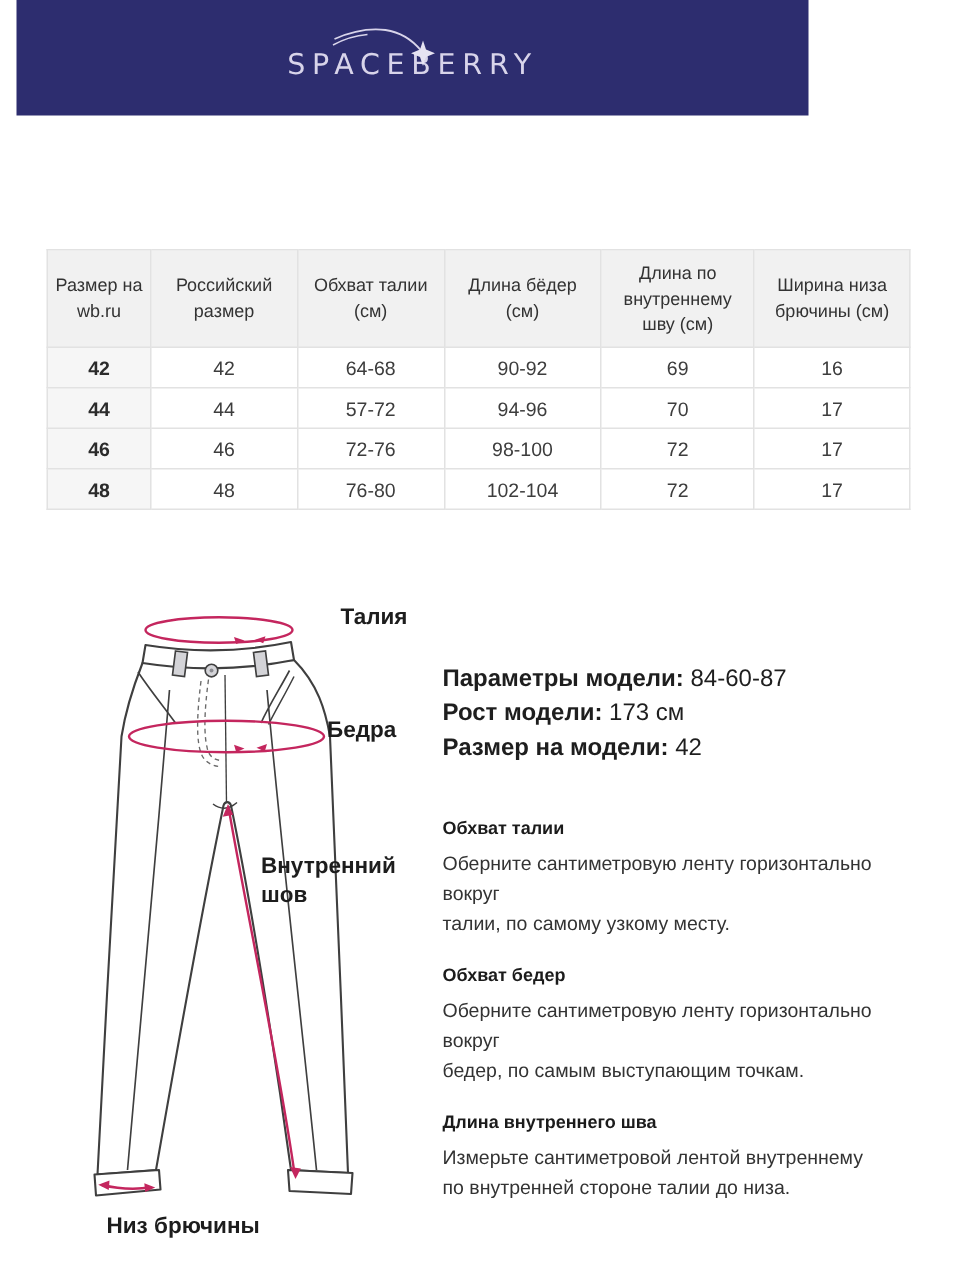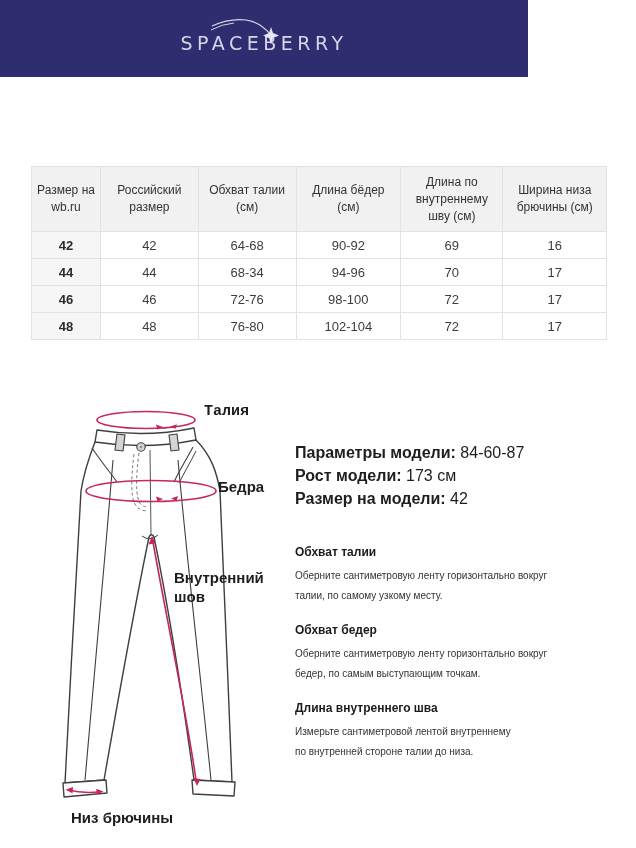--- a/index.html
+++ b/index.html
@@ -1,52 +1,52 @@
 <!DOCTYPE html>
 <html><head>
 <meta charset="utf-8">
 <style>
   html,body{margin:0;padding:0;background:#ffffff;}
   .page{position:relative;width:636px;height:848px;background:#ffffff;overflow:hidden;
         font-family:"Liberation Sans",sans-serif;color:#222;}
 
   
-  .hdr{position:absolute;left:0;top:0;width:528px;height:77px;background:#2d2d6f;
+  .hdr{position:absolute;left:11px;top:0;width:528px;height:77px;background:#2d2d6f;
        display:flex;align-items:center;justify-content:center;}
   .brand-wrap{position:relative;margin-top:8px;}
   .brand{font-family:"DejaVu Sans",sans-serif;font-size:19px;letter-spacing:4.5px;
          color:#d8d4ea;font-weight:400;white-space:nowrap;}
   .comet{position:absolute;left:28px;top:-19px;}
 
   
   .size-table{position:absolute;left:31px;top:166px;width:576px;border-collapse:collapse;
               table-layout:fixed;padding-left:40px;}
   .size-table th{background:#f1f1f1;font-size:12px;font-weight:400;color:#333;
                  padding:7px 4px;line-height:1.4;border:1px solid #e2e2e2;
                  text-align:center;vertical-align:middle;height:42px;}
   .size-table td{font-size:13px;color:#3d3d3d;text-align:center;border:1px solid #e2e2e2;
                  height:26px;padding:0 2px;background:#fff;}
   .size-table td.fc{font-weight:700;background:#f6f6f6;color:#2b2b2b;}
 
   
   .sketch{position:absolute;left:30px;top:390px;}
   .dlabel{position:absolute;font-size:15px;font-weight:600;color:#1d1d1d;line-height:19px;}
-  .lbl-waist{left:204px;top:402px;font-family:Liberation Mono, monospace;}
+  .lbl-waist{left:227px;top:402px;}
   .lbl-hips{left:218px;top:477px;}
   .lbl-inseam{left:174px;top:568px;width:104px;}
   .lbl-hem{left:71px;top:808px;}
 
   
   .info{position:absolute;left:295px;top:441px;width:326px;}
   .model-line{font-size:16px;line-height:23px;color:#1e1e1e;}
   .model-line b{font-weight:700;}
   .model-block{margin-bottom:35px;}
   .guide-sec{margin-bottom:17px;}
   .guide-title{font-size:12px;font-weight:700;color:#1b1b1b;margin:0 0 7px 0;}
-  .guide-body{font-size:10px;color:#333;line-height:20px;}
+  .guide-body{font-size:13px;color:#333;line-height:20px;}
 </style>
 </head>
 <body>
 
 <div class="page">
 
   <div class="hdr">
     <div class="brand-wrap">
       <svg class="comet" width="78" height="36" viewBox="0 0 78 36">
         <path d="M4,13 Q22,5 38,7 Q52,9 62,21" fill="none" stroke="#d8d4ea" stroke-width="1.2"></path>
@@ -81,21 +81,21 @@
         <td class="fc">42</td>
         <td>42</td>
         <td>64-68</td>
         <td>90-92</td>
         <td>69</td>
         <td>16</td>
       </tr>
       <tr>
         <td class="fc">44</td>
         <td>44</td>
-        <td>68-34</td>
+        <td>57-72</td>
         <td>94-96</td>
         <td>70</td>
         <td>17</td>
       </tr>
       <tr>
         <td class="fc">46</td>
         <td>46</td>
         <td>72-76</td>
         <td>98-100</td>
         <td>72</td>

